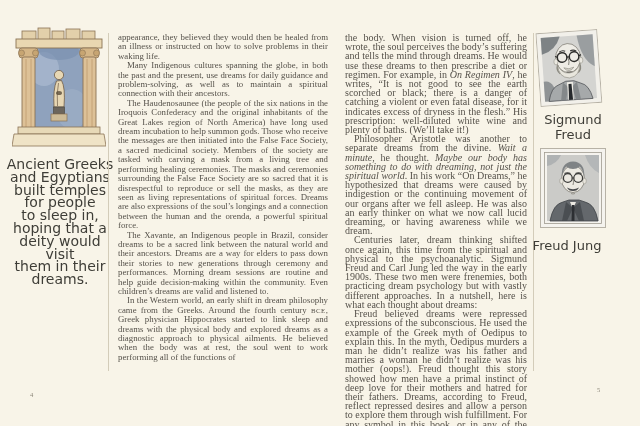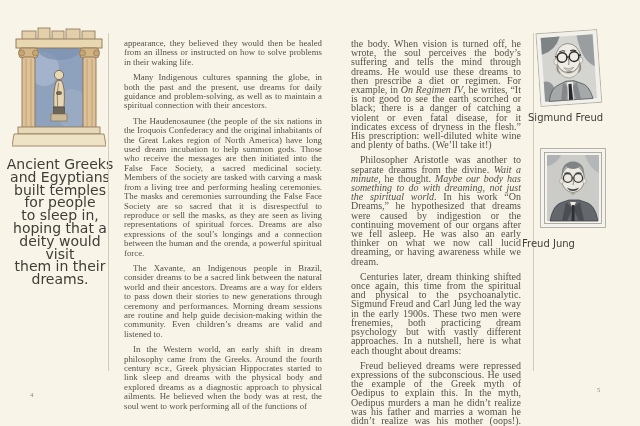--- a/index.html
+++ b/index.html
@@ -4,33 +4,33 @@
 <style>
   html,body{margin:0;padding:0;}
   .spread{position:relative;width:640px;height:426px;background:#f8f4e8;overflow:hidden;
           font-family:"Liberation Serif",serif;}
   .vrule{position:absolute;top:33px;height:338px;width:1px;background:#d3ccb9;}
   .rule-left{left:108px;}
   .rule-right{left:533px;}
   .textcol{position:absolute;top:33px;text-align:justify;color:#55514a;}
   .leftcol{left:118px;width:210px;font-size:8.8px;line-height:9.4px;}
   .rightcol{left:345px;width:182px;font-size:10px;line-height:9.2px;}
-  .textcol p{margin:6px;}
+  .textcol p{margin:0;}
   .textcol p.indent{text-indent:9px;}
   .it{font-style:italic;}
   .sc{font-size:0.78em;letter-spacing:0.5px;}
   .margin-caption{position:absolute;left:4px;top:158px;width:112px;text-align:center;
                   white-space:pre-line;font-family:"DejaVu Sans",sans-serif;
                   font-size:14px;line-height:12.8px;color:#3e3d37;}
   .temple-fig{position:absolute;left:12px;top:27px;margin:0;}
   .portrait-fig{position:absolute;margin:0;}
   .fig-freud{left:538px;top:31px;transform:rotate(-4deg);}
   .fig-jung{left:540px;top:148px;}
-  .portrait-caption{position:absolute;width:90px;
-                    font-family:"DejaVu Sans",sans-serif;font-size:10px;color:#3e3d37;}
+  .portrait-caption{position:absolute;width:90px;text-align:center;
+                    font-family:"DejaVu Sans",sans-serif;font-size:13px;color:#3e3d37;}
   .cap-freud{left:528px;top:112px;}
   .cap-jung{left:522px;top:238px;}
   .pagenum{position:absolute;font-size:6.5px;color:#8d877a;}
   .pagenum-left{left:30px;top:391px;}
   .pagenum-right{left:597px;top:386px;}
 </style>
 </head>
 <body>
 
 <div class="spread">

